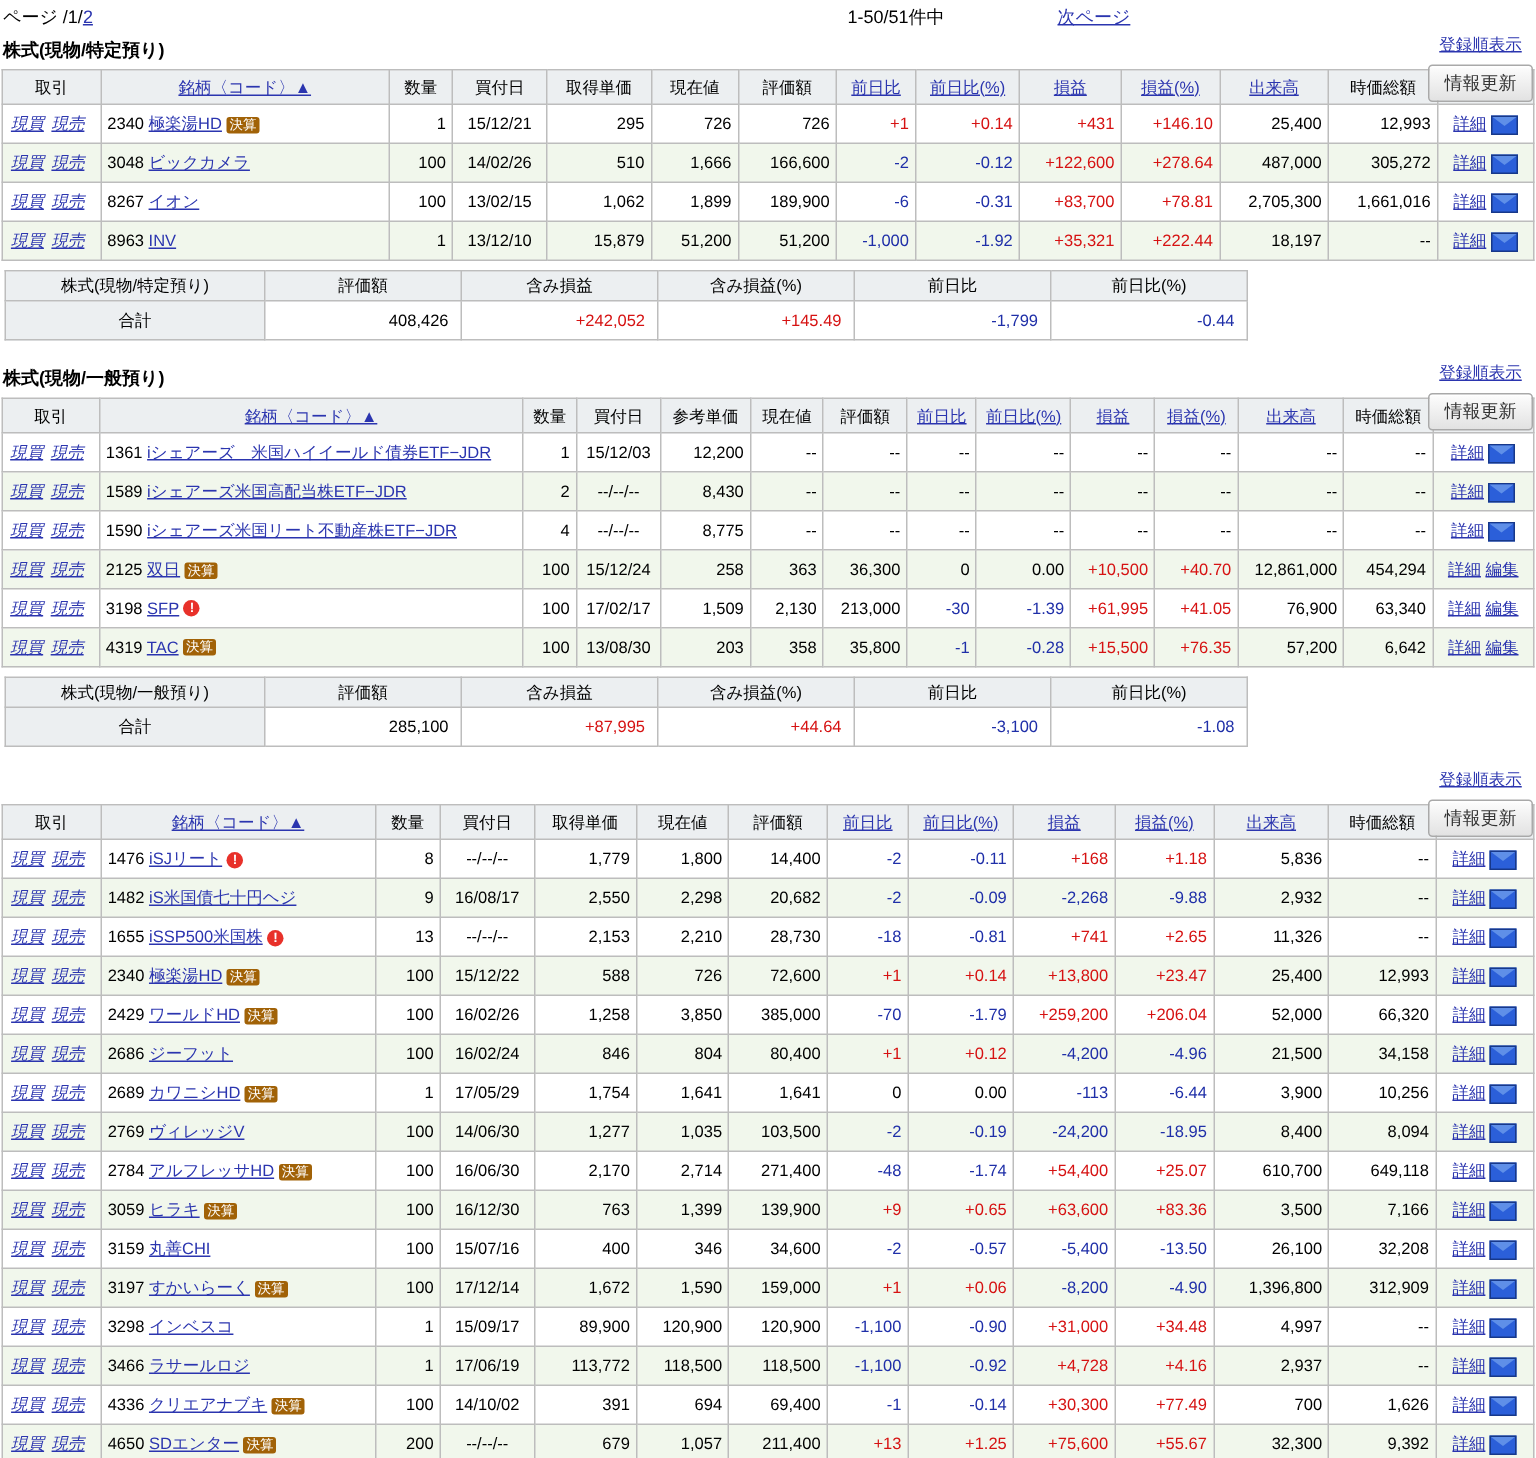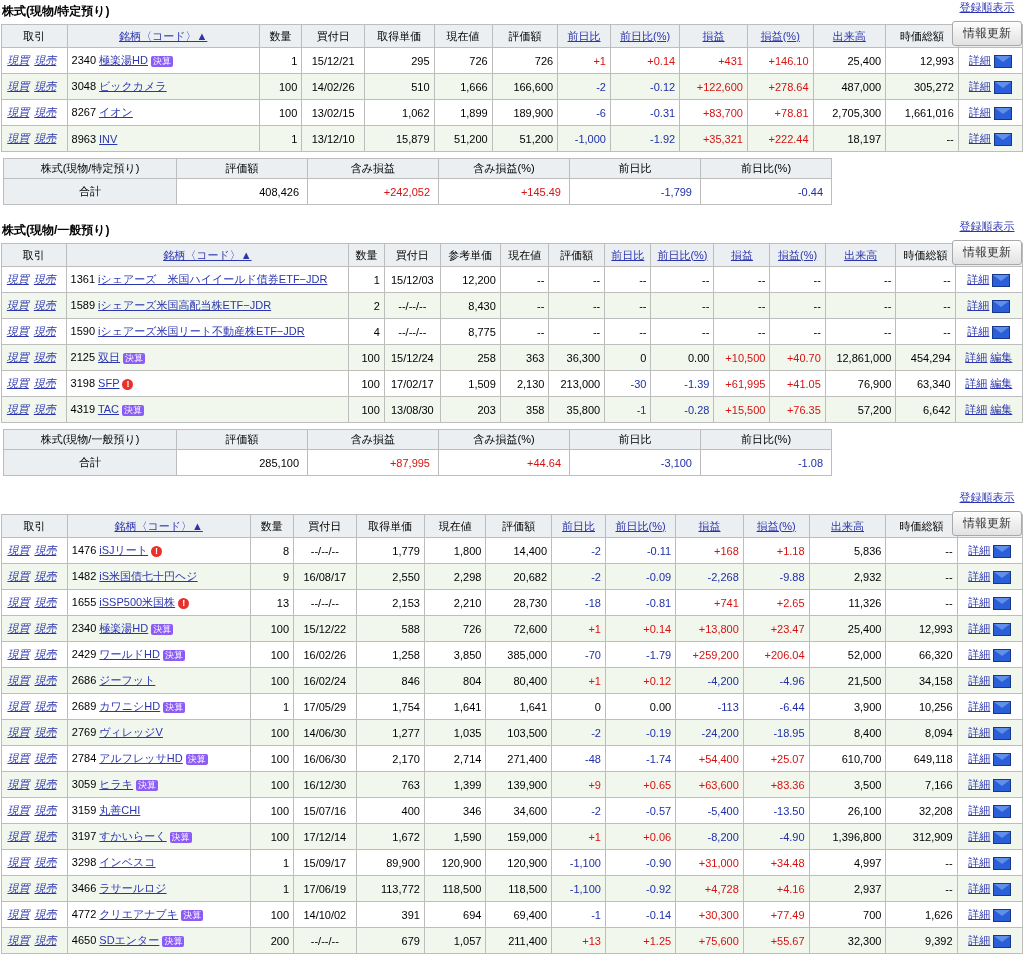--- a/index.html
+++ b/index.html
@@ -26,39 +26,44 @@
   tbody tr.alt td{background:#f2f7ee;}
   tbody tr td{background:#ffffff;}
   tbody tr.alt td{background:#f1f7ec;}
   .c{text-align:center;}
   .r{text-align:right;}
   .l{text-align:left;}
   .pos{color:#d61212;}
   .neg{color:#1f2fa8;}
   .trade{white-space:nowrap;}
   .trade a{margin-right:5px;font-style:italic;}
-  .tagk{display:inline-block;background:#8b5cf6;color:#fff;font-size:9px;line-height:11px;
+  .tagk{display:inline-block;background:#a16207;color:#fff;font-size:9px;line-height:11px;
         padding:0 2px;border-radius:2px;margin-left:3px;vertical-align:middle;}
   .bang{display:inline-block;width:11px;height:11px;border-radius:50%;background:#e8312a;color:#fff;
         font-size:9px;line-height:11px;text-align:center;margin-left:3px;vertical-align:middle;font-weight:bold;}
   .mail{display:inline-block;width:16px;height:11px;background:#2b5fd9;border:1px solid #17388a;position:relative;vertical-align:middle;}
   .mail:before{content:"";position:absolute;left:0;top:0;width:0;height:0;border-left:8px solid transparent;
        border-right:8px solid transparent;border-top:6px solid #5f8fe8;}
   .sumwrap{margin:6px 0 4px 2px;}
   table.sum{width:auto;border-collapse:collapse;}
   table.sum th{background:#eceff1;font-weight:normal;text-align:center;padding:2px 10px;}
   table.sum td{background:#fff;text-align:right;padding:2px 8px;}
   table.sum td.lab{background:#eceff1;text-align:center;padding:2px 14px;}
   .spacer{height:10px;}
 </style>
 </head>
 <body>
 
 <div class="wrap">
 
+  <div class="topbar">
+    <span class="pg"><span>ページ /1/</span><a href="#">2</a></span>
+    <span class="count">1-50/51件中</span>
+    <a class="next" href="#">次ページ</a>
+  </div>
 
   <div class="sec-head">
     <div class="sec-title">株式(現物/特定預り)</div>
     <div class="sec-right">
       <a class="reglink" href="#">登録順表示</a>
       <button class="btn-grey">情報更新</button>
     </div>
   </div>
   <table>
     <thead>
@@ -568,21 +573,21 @@
           <td class="r neg">-1,100</td>
           <td class="r neg">-0.92</td>
           <td class="r pos">+4,728</td>
           <td class="r pos">+4.16</td>
           <td class="r">2,937</td>
           <td class="r">--</td>
           <td class="c"><a href="#">詳細</a> <span class="mail"></span></td>
         </tr>
         <tr>
           <td class="trade c"><a href="#">現買</a><a href="#">現売</a></td>
-          <td class="l"><span>4772 </span><a href="#">クリエアナブキ</a><span class="tagk">決算</span></td>
+          <td class="l"><span>4336 </span><a href="#">クリエアナブキ</a><span class="tagk">決算</span></td>
           <td class="r">100</td>
           <td class="c">14/10/02</td>
           <td class="r">391</td>
           <td class="r">694</td>
           <td class="r">69,400</td>
           <td class="r neg">-1</td>
           <td class="r neg">-0.14</td>
           <td class="r pos">+30,300</td>
           <td class="r pos">+77.49</td>
           <td class="r">700</td>

